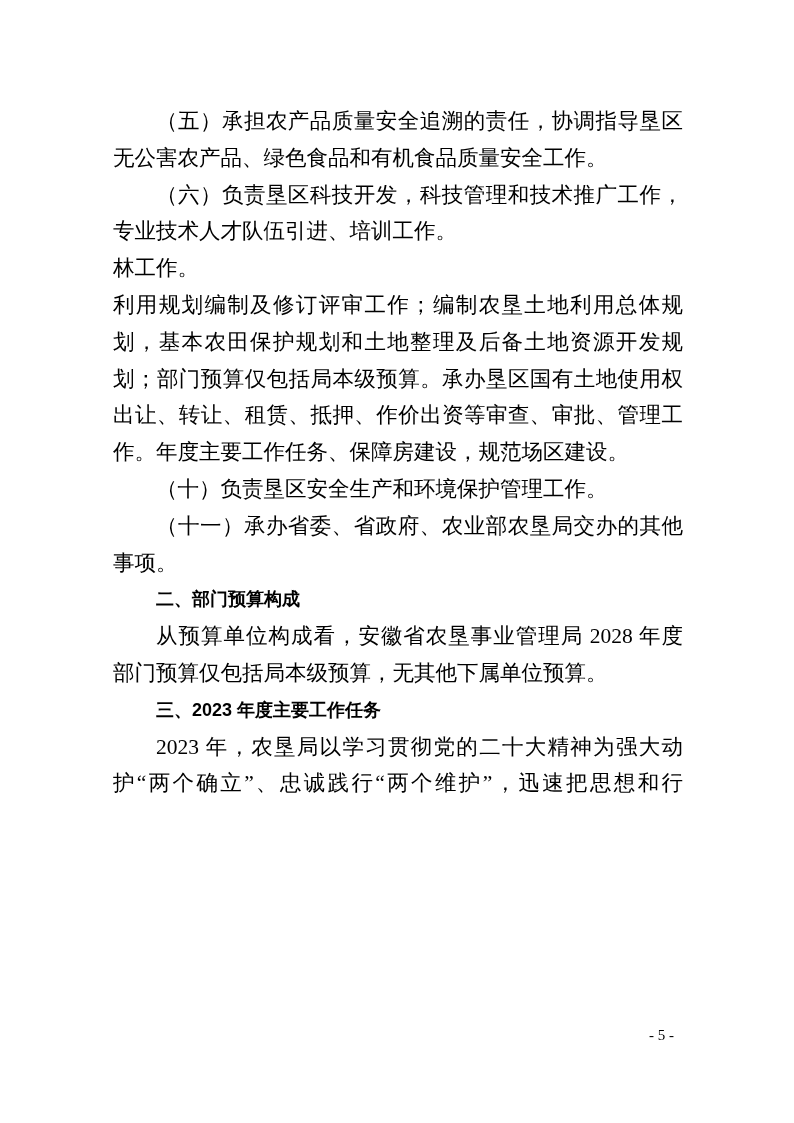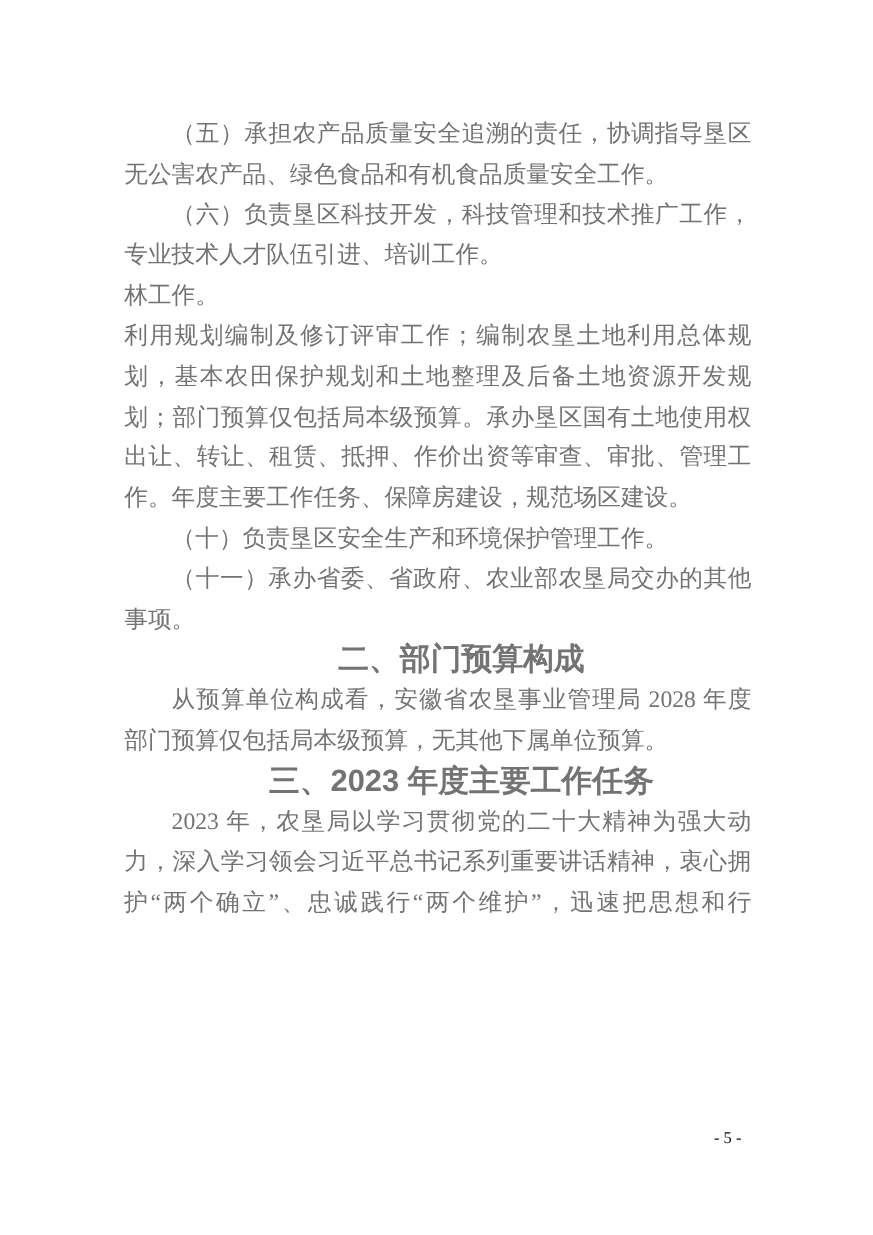--- a/index.html
+++ b/index.html
@@ -29,35 +29,34 @@
   .paragraph {
     margin: 0;
     padding: 0;
   }
   .line {
     height: 36.8px;
     line-height: 36.8px;
     font-size: 21.5px;
     letter-spacing: 0;
     text-align: left;
-    color: #737373;
+    color: #000000;
   }
   .line.indent {
     padding-left: 43px;
   }
   .line.full {
     text-align: justify;
     text-align-last: justify;
     text-justify: inter-character;
   }
   .paragraph.heading .line {
     font-family: "Liberation Sans", "DejaVu Sans", sans-serif;
     font-weight: 700;
-    font-size: 28px;
-    text-align: center;
+    font-size: 18px;
   }
   .page-number {
     position: absolute;
     top: 1026px;
     right: 120px;
     font-size: 15px;
     line-height: 18px;
     font-family: "Liberation Serif", "DejaVu Serif", serif;
     color: #000000;
   }
@@ -97,18 +96,17 @@
       </div>
       <div class="paragraph body">
         <div class="line indent full">从预算单位构成看，安徽省农垦事业管理局 2028 年度</div>
         <div class="line">部门预算仅包括局本级预算，无其他下属单位预算。</div>
       </div>
       <div class="paragraph heading">
         <div class="line indent">三、2023 年度主要工作任务</div>
       </div>
       <div class="paragraph body">
         <div class="line indent full">2023 年，农垦局以学习贯彻党的二十大精神为强大动</div>
-        <div class="line full">力，深入学习领会习近平总书记系列重要讲话精神，衷心拥</div>
         <div class="line full">护“两个确立”、忠诚践行“两个维护”，迅速把思想和行</div>
       </div>
     </div>
   <div class="page-number">- 5 -</div>
 </div>
 
 </body></html>

